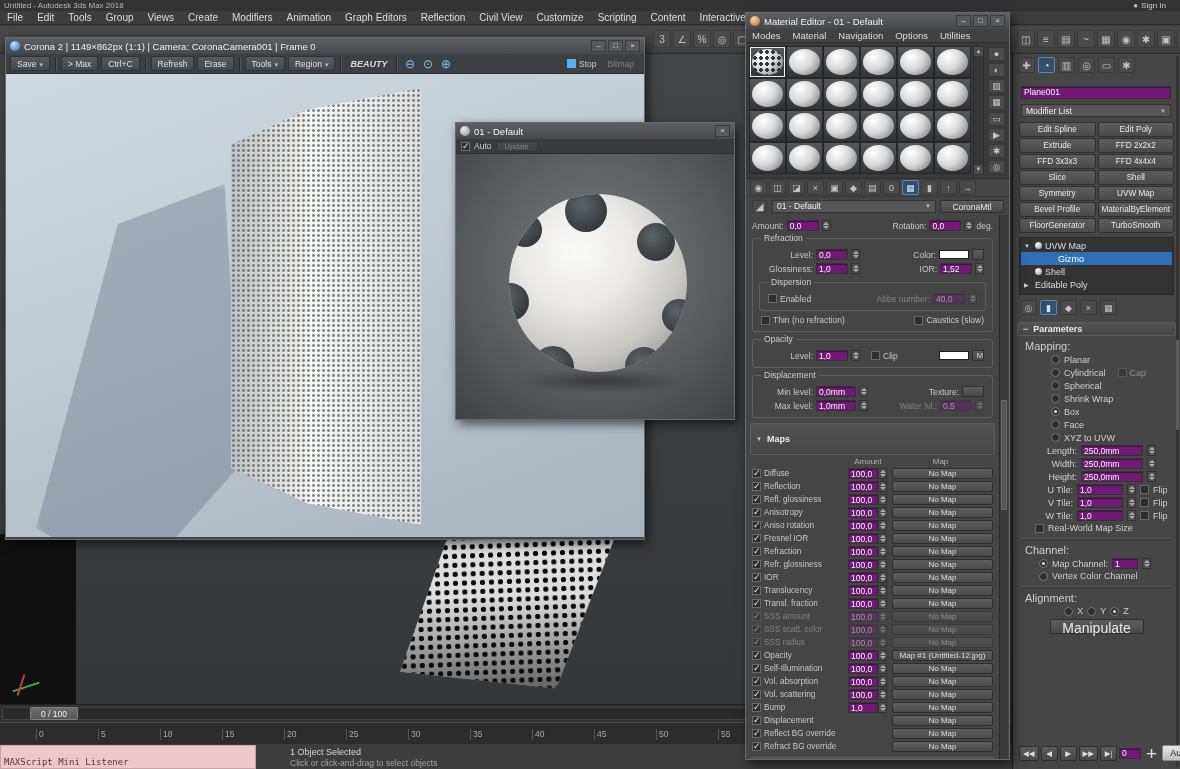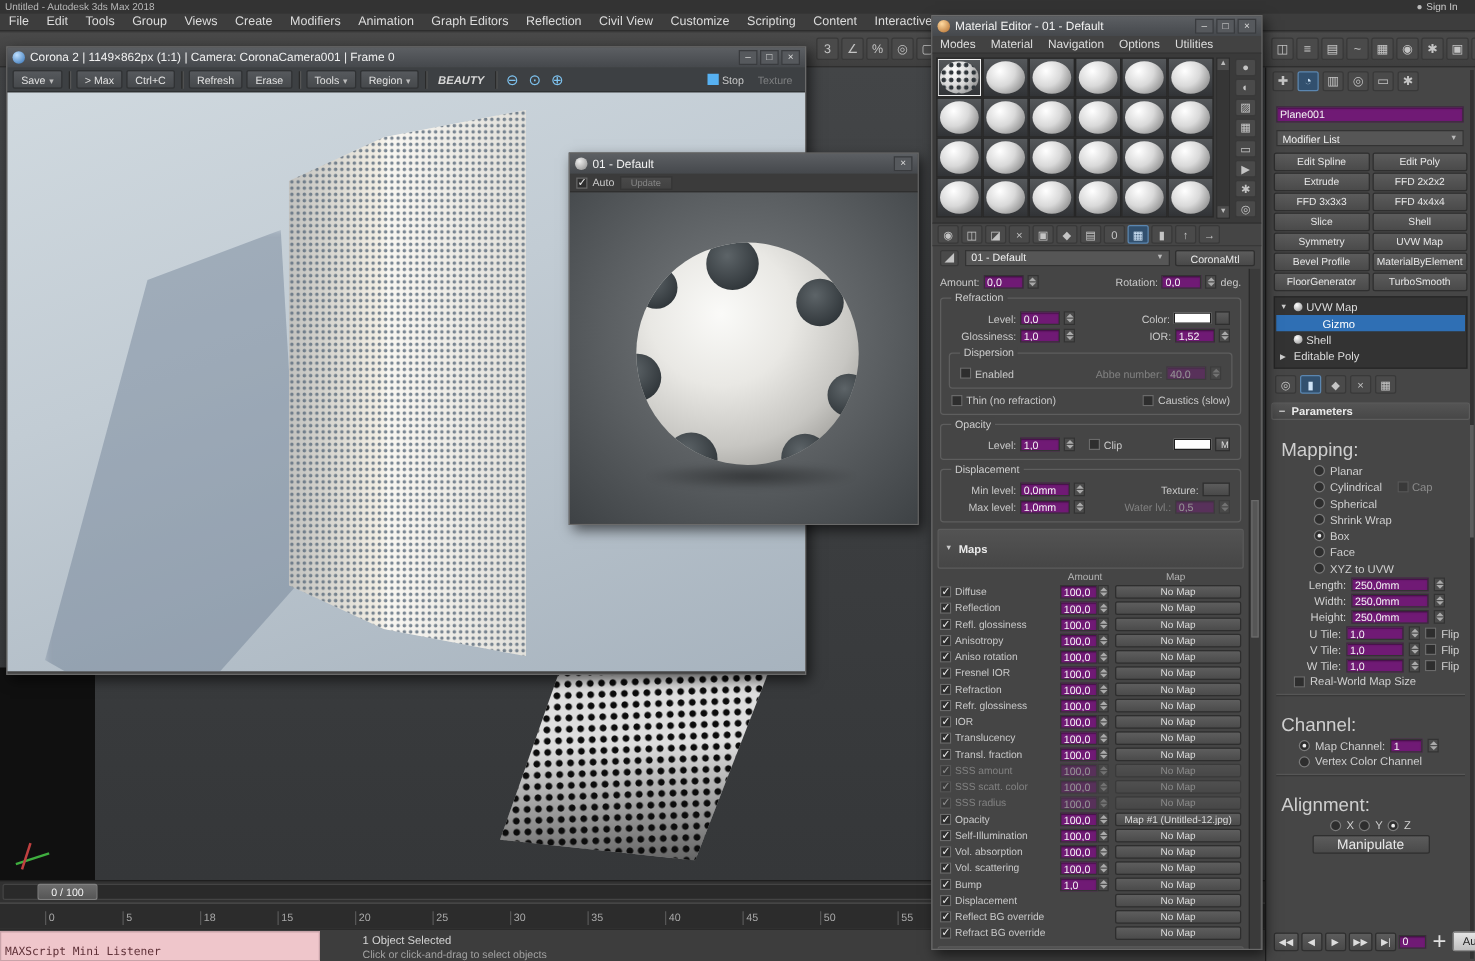--- a/index.html
+++ b/index.html
@@ -221,32 +221,32 @@
                 background:radial-gradient(circle at 35% 30%,#fff,#bbb 60%,#888); }
   .srow.bulbrow .bulb { display:block; }
   .srow.sub { padding-left:26px; }
   .srow.sel { background:#2f6fb4; color:#fff; }
   .modbar { display:flex; gap:1px; margin:4px 6px 0; }
   .modbar .ticon { width:17px; height:15px; font-size:9px; }
   .phdr { margin:6px 4px 0; height:14px; background:linear-gradient(#545454,#474747); border:1px solid #5c5c5c;
           border-radius:2px; font-size:9px; font-weight:bold; color:#eaeaea; display:flex;
           align-items:center; padding:0 5px; }
   .phdr::before { content:"−"; margin-right:5px; color:#ccc; }
-  .pseclabel { margin:16px 12px 1px; font-size:15px; color:#cfcfcf; }
+  .pseclabel { margin:4px 12px 1px; font-size:11px; color:#cfcfcf; }
   .prow { display:flex; align-items:center; gap:4px; margin:2px 10px; font-size:9px; color:#d0d0d0; }
   .prow.optr { margin-left:38px; height:11px; }
   .capwrap { display:none; align-items:center; gap:3px; margin-left:8px; opacity:.5; }
   .capwrap.show { display:inline-flex; }
   .prow.dimr { margin-left:22px; }
   .prow.dimr .plab { width:42px; text-align:right; }
   .prow.tiler .plab { width:38px; text-align:right; }
   .psep { height:1px; background:#565656; box-shadow:0 1px 0 #383838; margin:5px 8px; }
   .centerrow { justify-content:center; }
   .manip { width:94px; height:15px; margin:3px auto; display:block; background:linear-gradient(#5c5c5c,#4a4a4a);
-           border:1px solid #2f2f2f; border-radius:2px; font-size:11px; color:#e8e8e8; }
+           border:1px solid #2f2f2f; border-radius:2px; font-size:14px; color:#e8e8e8; }
   .pgbtns { display:grid; grid-template-columns:1fr 1fr; gap:2px 3px; margin:4px 10px 0; }
   .psbarv { position:absolute; right:1px; top:2px; bottom:2px; width:3px; background:#333; }
   .psbarv i { position:absolute; left:0; width:3px; top:40%; height:90px; background:#5d5d5d; display:block; }
   .animbar { position:absolute; left:6px; bottom:8px; display:flex; align-items:center; gap:2px; }
   .abtn { height:15px; min-width:17px; padding:0 3px; background:linear-gradient(#5c5c5c,#494949);
           border:1px solid #2f2f2f; border-radius:2px; color:#ddd; font-size:7.5px; display:inline-flex;
           align-items:center; justify-content:center; }
   .bigplus { font-size:19px; color:#e0e0e0; margin:0 3px; line-height:15px; }
   .autobtn { height:16px; padding:0 7px; background:linear-gradient(#e6e6e6,#bfbfbf); color:#222;
              font-size:9px; border:1px solid #8a8a8a; border-radius:2px; }
@@ -598,21 +598,21 @@
         </button>
       <span class="vsep"></span>
       <span class="beauty">BEAUTY</span>
       <span class="vsep"></span>
       <span class="zicon">⊖</span>
       <span class="zicon">⊙</span>
       <span class="zicon">⊕</span>
       <span class="flex1"></span>
       <span class="stopsq"></span>
       <span class="rl">Stop</span>
-      <span class="rl dim" style="margin:0 6px 0 8px;">Texture</span>
+      <span class="rl dim" style="margin:0 6px 0 8px;">Bitmap</span>
     </div>
     <div class="vimg">
       <div class="wallshadow"></div>
       <div class="wall"></div>
     </div>
   </div>
 
   <div class="window" id="preview">
     <div class="wtitle">
       <span class="wicon" style="background:radial-gradient(circle at 35% 30%,#eee,#888);"></span>

